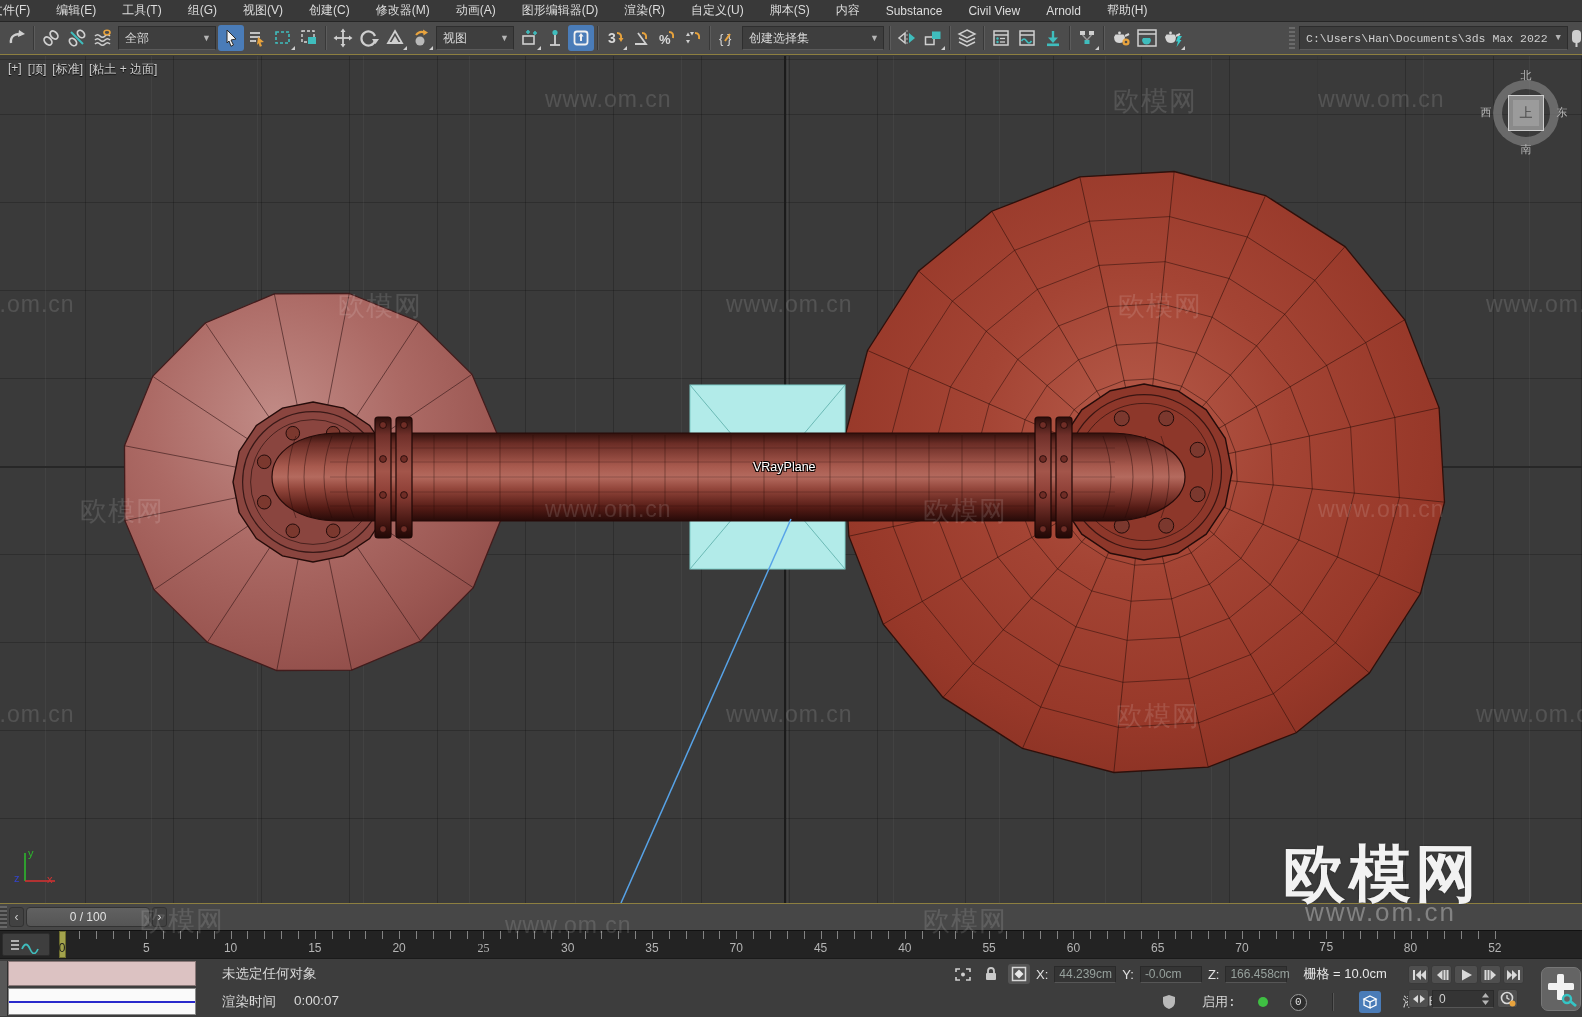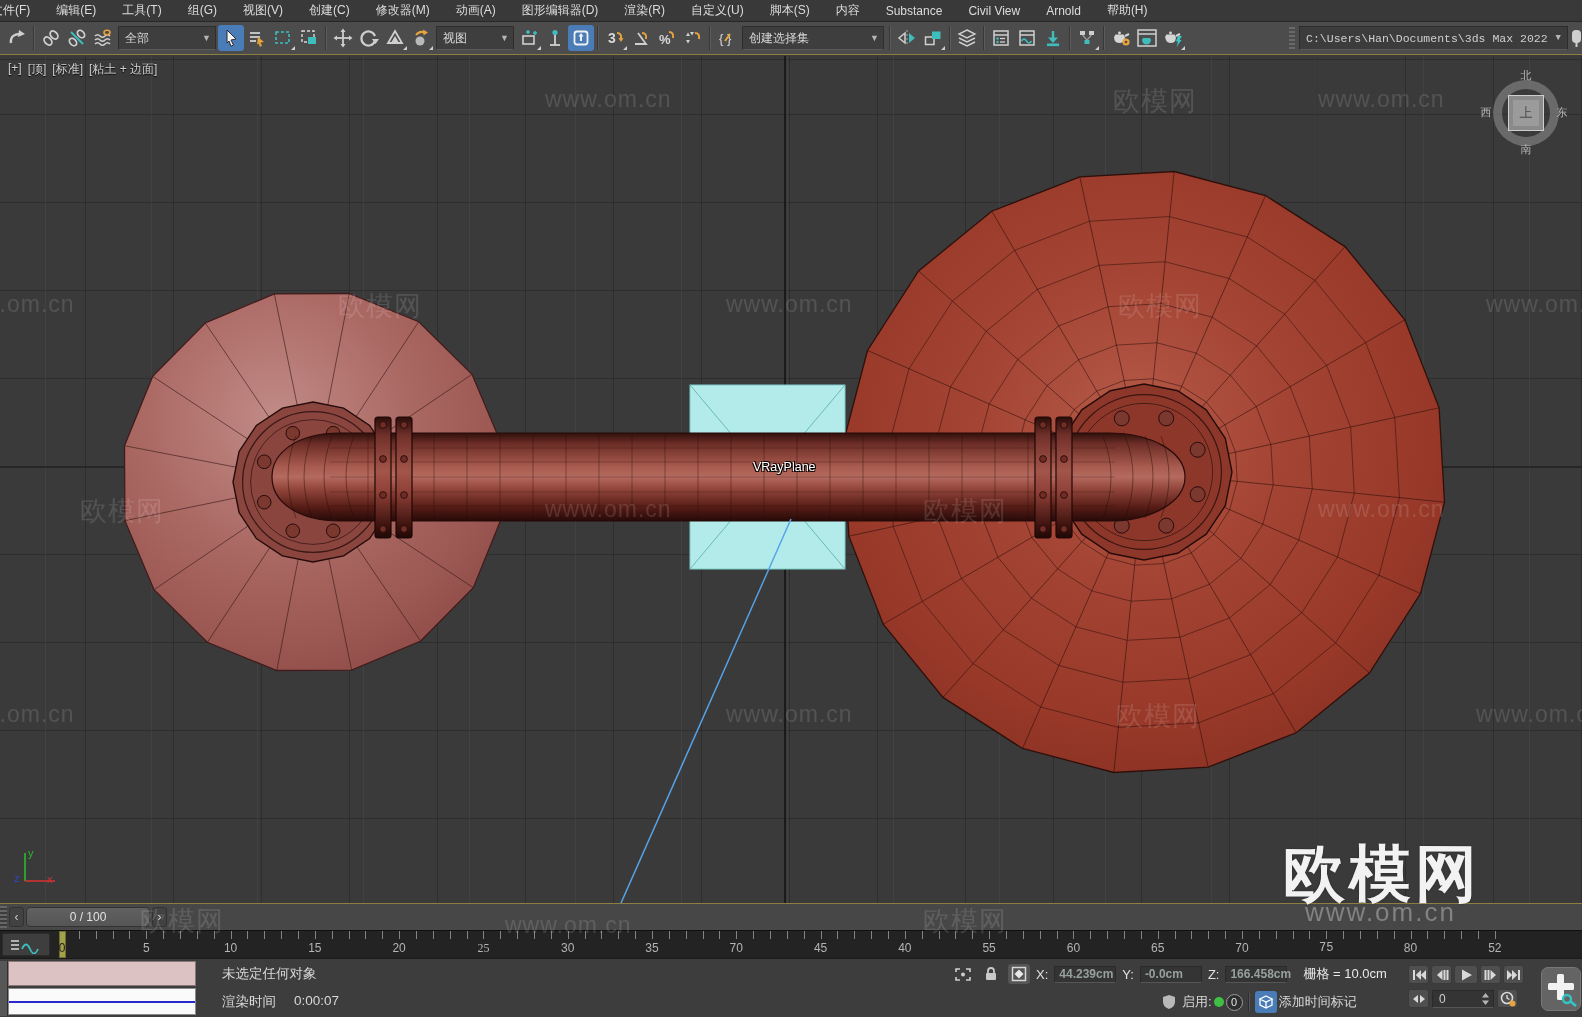--- a/index.html
+++ b/index.html
@@ -74,24 +74,24 @@
     border-radius:2px;display:flex;align-items:center;justify-content:center;box-sizing:border-box;}
   
   .statusbar{position:absolute;top:958px;left:0;width:1582px;height:59px;background:#3d3d3d;border-top:1px solid #1a1a1a;box-sizing:border-box;}
   .scrollstrip{position:absolute;left:0;top:2px;width:7px;height:55px;background:#575757;border-right:1px solid #2e2e2e;}
   .listener-pink{position:absolute;left:8px;top:2px;width:188px;height:25px;background:#dcc2c2;border:1px solid #8a7878;box-sizing:border-box;}
   .listener-white{position:absolute;left:8px;top:29px;width:188px;height:27px;background:#fafafa;border:1px solid #8a8a8a;box-sizing:border-box;}
   .listener-white .bline{position:absolute;left:0;top:12px;width:100%;height:2px;background:#2a2acc;}
   .prompt1{position:absolute;left:222px;top:6px;font-size:13.5px;color:#d8d8d8;}
   .prompt2{position:absolute;left:222px;top:34px;font-size:13.5px;color:#d8d8d8;display:flex;gap:18px;}
   .srow1{position:absolute;left:952px;top:4px;height:22px;display:flex;align-items:center;gap:6px;}
-  .srow2{position:absolute;left:1158px;top:32px;height:22px;display:flex;align-items:center;gap:2px;}
+  .srow2{position:absolute;left:1158px;top:32px;height:22px;display:flex;align-items:center;gap:22px;font-family:Liberation Mono, monospace;}
   .coordlab{font-size:13px;color:#e0e0e0;}
   .coordfield{width:62px;height:17px;background:#343434;border:1px solid #2a2a2a;border-bottom-color:#565656;
-    font-size:12px;color:#96a09c;display:flex;align-items:center;padding:0 4px;box-sizing:border-box;font-weight:bold;}
+    font-size:12px;color:#96a09c;display:flex;align-items:center;padding:0 4px;box-sizing:border-box;}
   .gridlab{font-size:13px;color:#e8e8e8;margin-left:10px;white-space:nowrap;}
   .sico{width:22px;height:20px;display:flex;align-items:center;justify-content:center;}
   .greendot{width:10px;height:10px;border-radius:50%;background:#3fbf43;}
   .badge{width:17px;height:17px;border-radius:50%;background:#2d2d2d;border:1.5px solid #9a9a9a;
     color:#e0e0e0;font-size:11px;display:flex;align-items:center;justify-content:center;box-sizing:border-box;}
   .cubebtn{width:22px;height:22px;background:#4a7cb8;border-radius:3px;display:flex;align-items:center;justify-content:center;}
   .s2lab{font-size:13px;color:#d8d8d8;white-space:nowrap;}
   .vsep{width:1px;height:18px;background:#2c2c2c;border-right:1px solid #565656;margin:0 3px;}
   .playbox{position:absolute;left:1408px;top:6px;display:flex;gap:2px;}
   .pbtn{width:21px;height:19px;background:#4f4f4f;border:1px solid #3a3a3a;border-radius:3px;

